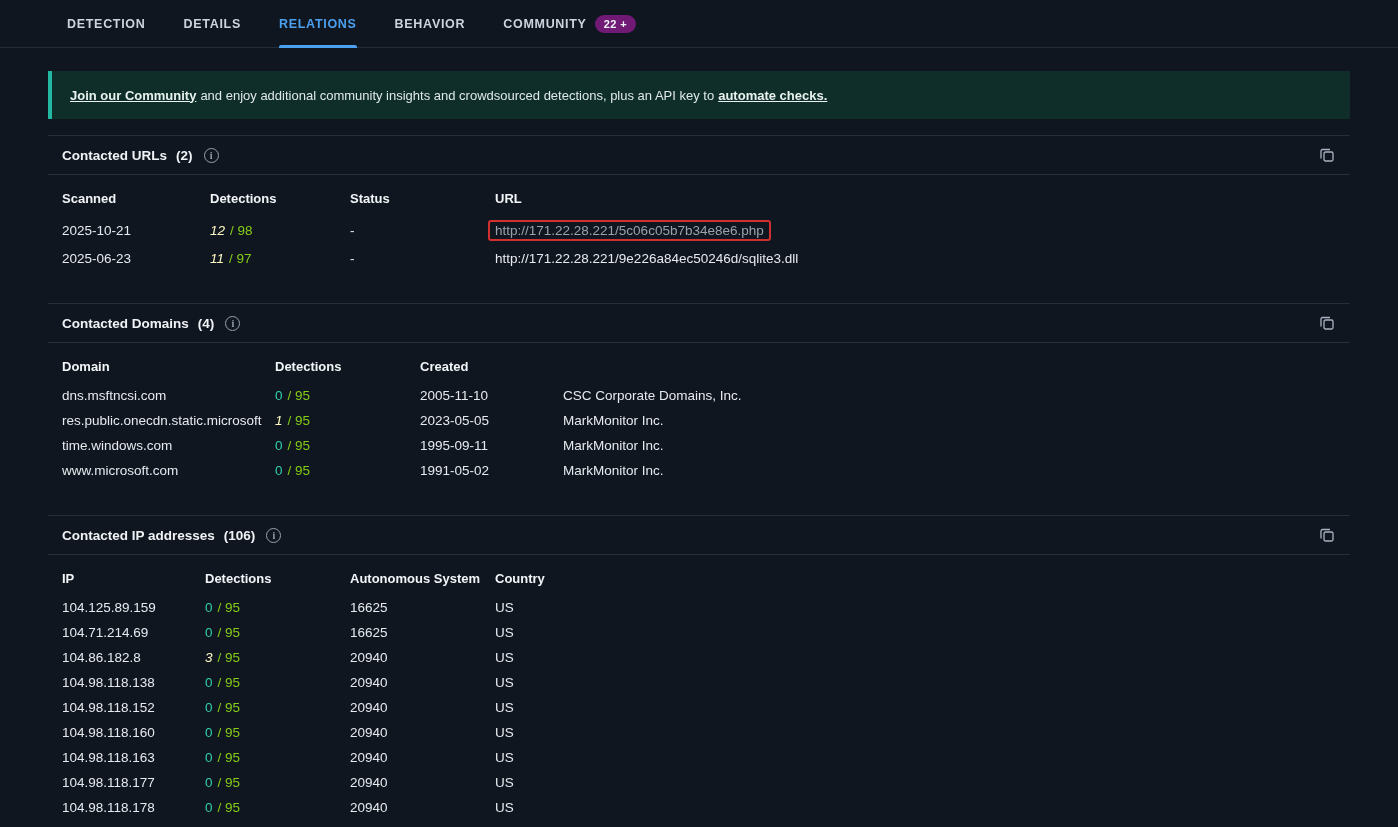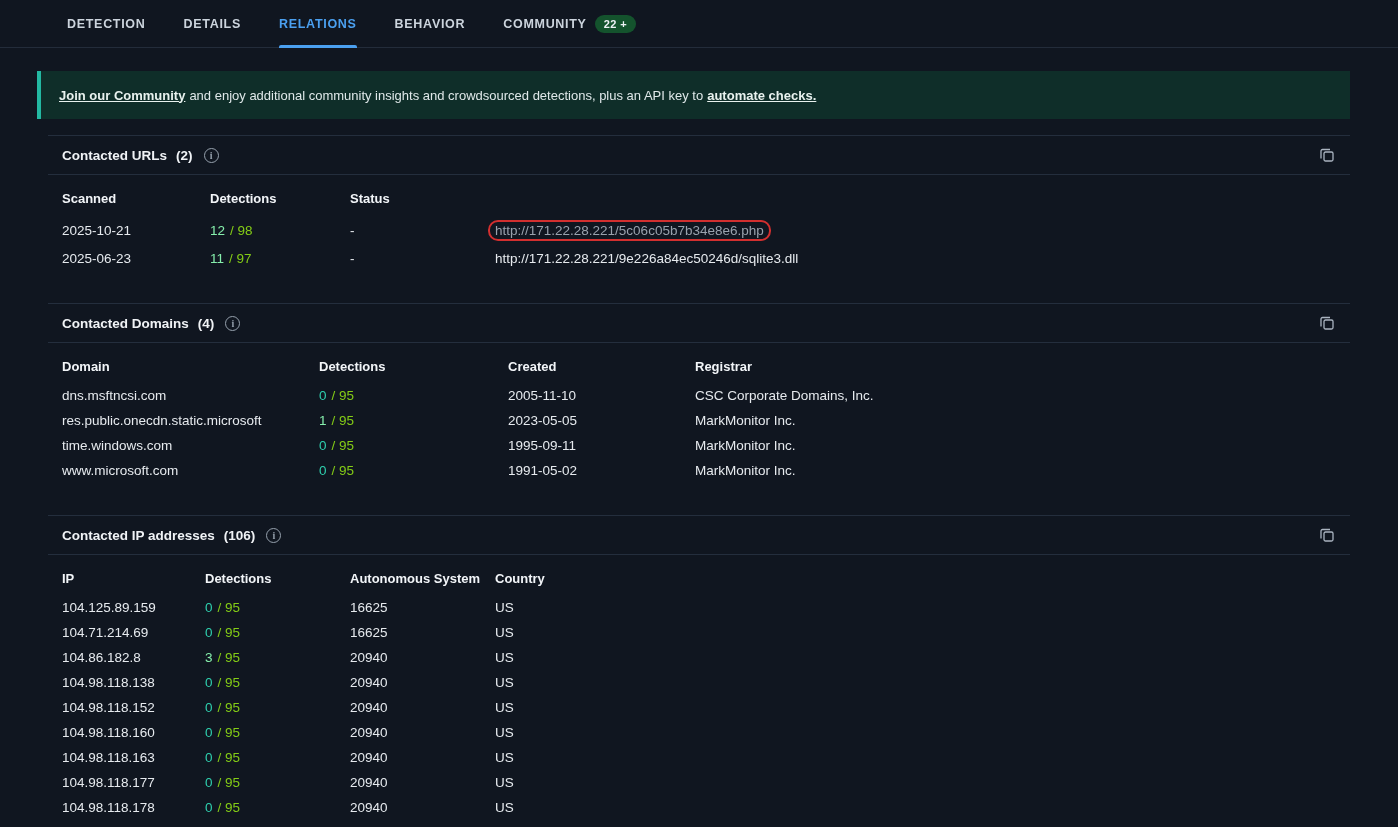--- a/index.html
+++ b/index.html
@@ -28,28 +28,28 @@
     color: #ccd4dd;
     cursor: pointer;
     white-space: nowrap;
   }
   .tab.active { color: #4ba0f0; }
   .tab.active::after {
     content: ""; position: absolute; left: 0; right: 0; bottom: -1px;
     height: 3px; background: #4ba0f0; border-radius: 2px 2px 0 0;
   }
   .tab-badge {
-    background: #14532d; color: #eef2f6;
+    background: #701a75; color: #eef2f6;
     font-size: 11px; font-weight: 700; letter-spacing: .4px;
     border-radius: 10px; padding: 3px 9px;
   }
 
   
   .banner {
-    margin: 23px 48px 0 37px;
+    margin: 23px 48px 0 48px;
     height: 48px;
     background: #0f2e29;
     border-left: 4px solid #23b8a2;
     display: flex; align-items: center;
     padding: 0 18px;
     font-size: 13px;
     color: #dfe8e9;
   }
   .banner a, .banner .banner-link {
     color: #e9f2ef; font-weight: 700; text-decoration: underline; cursor: pointer;
@@ -83,33 +83,33 @@
 
   
   .table { padding: 6px 14px 16px 14px; }
   .t-head, .t-row { display: grid; align-items: center; }
   .t-head {
     font-size: 13px; font-weight: 700; color: #f2f5f8;
     padding: 10px 0 9px 0;
   }
   .t-row { font-size: 13.5px; color: #e6eaee; padding: 5px 0; }
   .urls-grid    { grid-template-columns: 148px 140px 145px 1fr; }
-  .domains-grid { grid-template-columns: 213px 145px 143px 1fr; gap: 44px; }
+  .domains-grid { grid-template-columns: 213px 145px 143px 1fr; }
   .ips-grid     { grid-template-columns: 143px 145px 145px 1fr; }
 
-  .det-count[data-state="bad"] { color: #86efac; }
+  .det-count[data-state="bad"] { color: #fef9c3; font-style: italic; }
   .det-count[data-state="ok"]  { color: #2fcfae; }
   .det-total { color: #84cc16; margin-left: 5px; }
 
   .cell-link { cursor: pointer; }
 
   .url-box {
     display: inline-block;
     border: 2px solid #d22f2f;
-    border-radius: 10px;
+    border-radius: 3px;
     padding: 1px 5px;
     color: #99a2ad;
     margin-left: -7px;
   }
 </style>
 </head>
 <body>
 
 <div class="page">
 
@@ -150,20 +150,21 @@
           <rect x="4" y="4" width="9" height="9" rx="1.5"></rect>
           <path d="M10 1.5 H2.5 A1.5 1.5 0 0 0 1 3 V10.5"></path>
         </svg>
       </button>
     </div>
     <div class="table">
       <div class="t-head urls-grid">
         <span>Scanned</span>
         <span>Detections</span>
         <span>Status</span>
+        <span>URL</span>
       </div>
       <div class="t-row urls-grid">
         <span>2025-10-21</span>
         <span>
           <span class="det-count" data-state="bad">12</span><span class="det-total">/ 98</span>
         </span>
         <span>-</span>
         <span>
           <span class="url-box cell-link">http://171.22.28.221/5c06c05b7b34e8e6.php</span>
         </span>
@@ -191,21 +192,20 @@
           <rect x="4" y="4" width="9" height="9" rx="1.5"></rect>
           <path d="M10 1.5 H2.5 A1.5 1.5 0 0 0 1 3 V10.5"></path>
         </svg>
       </button>
     </div>
     <div class="table">
       <div class="t-head domains-grid">
         <span>Domain</span>
         <span>Detections</span>
         <span>Created</span>
-        <span>Registrar</span>
       </div>
 
       <div class="t-row domains-grid">
         <span class="cell-link">dns.msftncsi.com</span>
         <span>
           <span class="det-count" data-state="ok">0</span><span class="det-total">/ 95</span>
         </span>
         <span>2005-11-10</span>
         <span>CSC Corporate Domains, Inc.</span>
       </div>

